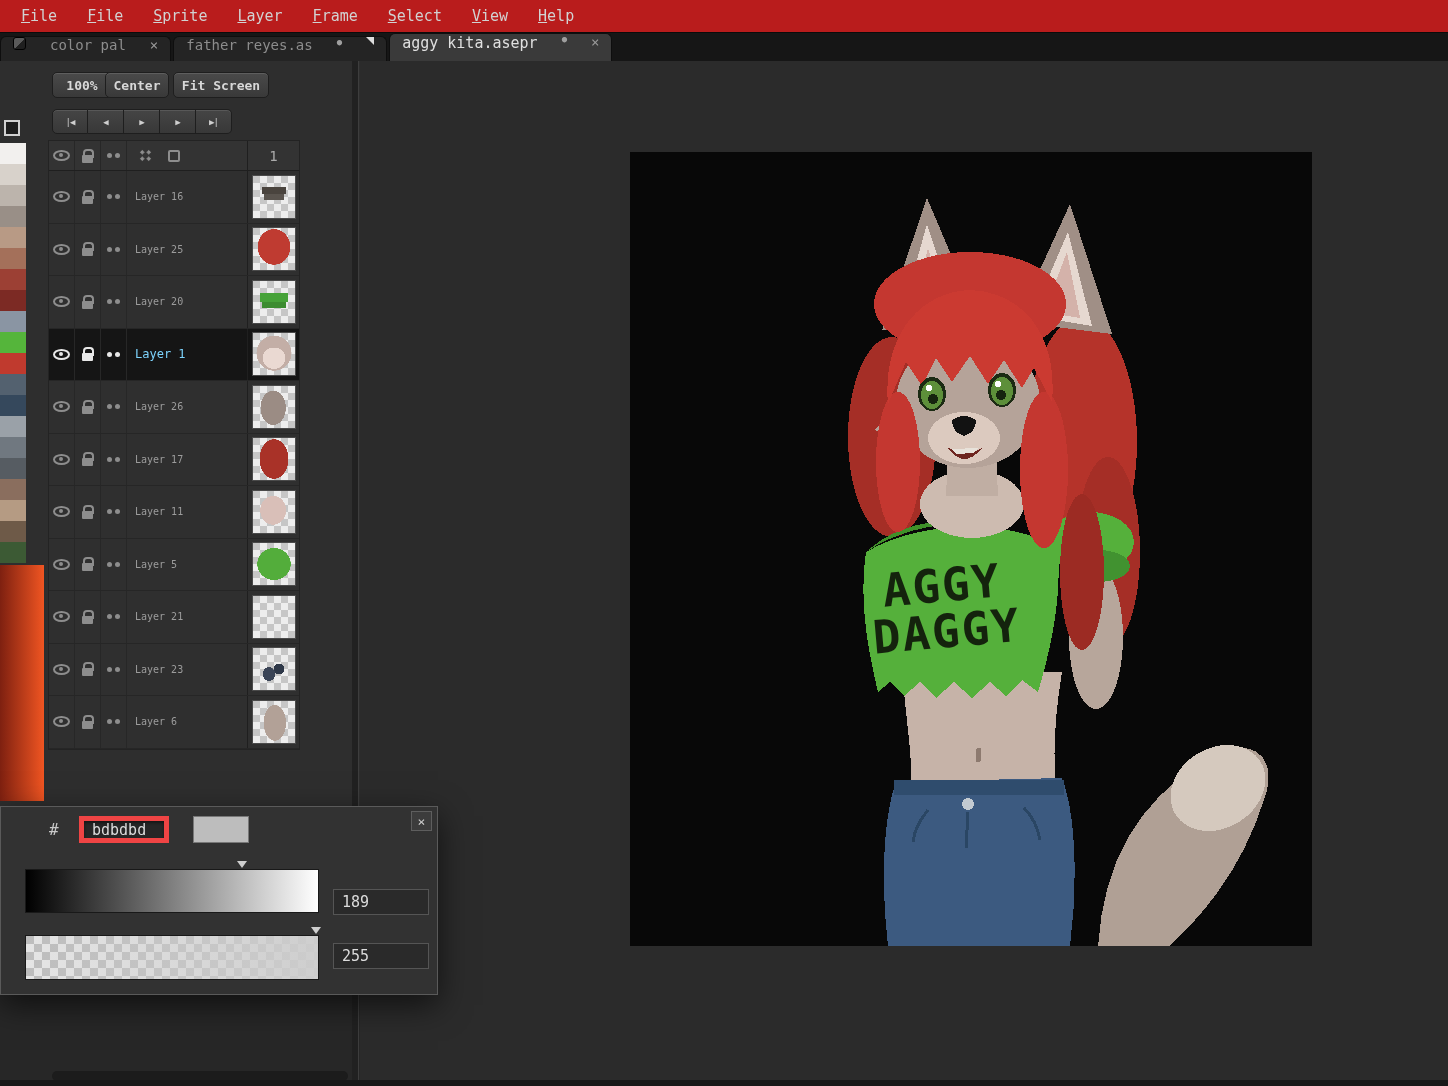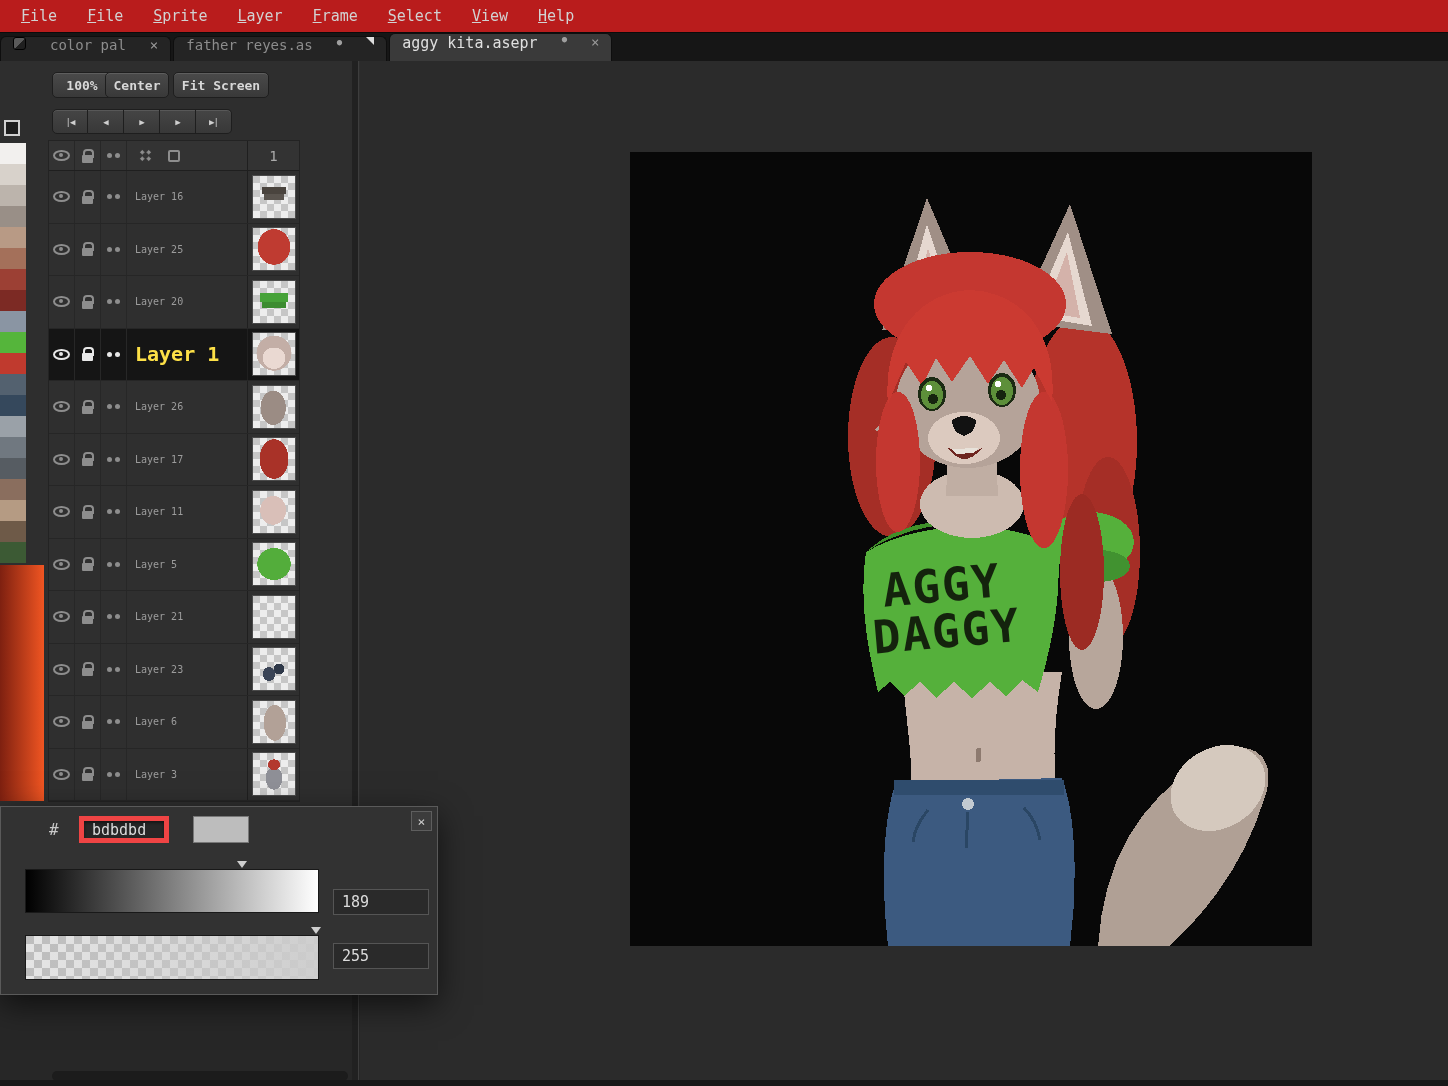--- a/index.html
+++ b/index.html
@@ -54,21 +54,21 @@
        border:1px solid #232323;z-index:10}
   .tl-header{height:30px;display:flex;align-items:center;border-bottom:1px solid #1f1f1f;background:#333}
   .icell{width:26px;height:100%;display:flex;align-items:center;justify-content:center;
        border-right:1px solid #272727;flex:none}
   .hicons{flex:1;display:flex;gap:16px;padding-left:12px;align-items:center}
   .fcell{width:52px;height:100%;display:flex;align-items:center;justify-content:center;
        border-left:1px solid #1f1f1f;color:#ababab;font-size:14px;flex:none}
   .lrow{height:52.5px;display:flex;align-items:center;border-bottom:1px solid #262626;background:#2f2f2f}
   .lrow.sel{background:#151515}
   .lname{flex:1;padding-left:8px;font-size:10px;color:#9c9c9c;white-space:nowrap;overflow:hidden}
-  .lrow.sel .lname{color:#fde047;font-weight:bold;font-size:20px}
+  .lrow.sel .lname{color:#7dd3fc;font-weight:normal;font-size:12px}
 
   .eye{width:17px;height:11px;border:2px solid #8d8d8d;border-radius:50%;position:relative}
   .eye::after{content:'';position:absolute;left:4px;top:1px;width:4px;height:4px;border-radius:50%;background:#8d8d8d}
   .sel .eye{border-color:#e8e8e8}.sel .eye::after{background:#e8e8e8}
   .lockb{width:11px;height:8px;background:#8d8d8d;border-radius:1px;position:relative;margin-top:6px}
   .lockb::before{content:'';position:absolute;left:1px;top:-6px;width:7px;height:7px;
        border:2px solid #8d8d8d;border-bottom:none;border-radius:4px 4px 0 0}
   .sel .lockb{background:#e8e8e8}.sel .lockb::before{border-color:#e8e8e8}
   .dots2{width:5px;height:5px;border-radius:50%;background:#8d8d8d;box-shadow:8px 0 0 #8d8d8d;margin-right:8px}
   .sel .dots2{background:#e8e8e8;box-shadow:8px 0 0 #e8e8e8}
@@ -379,35 +379,20 @@
           <span class="lockb"></span>
         </span>
       <span class="icell">
           <span class="dots2"></span>
         </span>
       <span class="lname">Layer 6</span>
       <span class="thumbwrap">
           <span class="thumb" data-thumb="tail"></span>
         </span>
     </div>
-    <div class="lrow">
-      <span class="icell">
-          <span class="eye"></span>
-        </span>
-      <span class="icell">
-          <span class="lockb"></span>
-        </span>
-      <span class="icell">
-          <span class="dots2"></span>
-        </span>
-      <span class="lname">Layer 3</span>
-      <span class="thumbwrap">
-          <span class="thumb" data-thumb="figure"></span>
-        </span>
-    </div>
   </div>
 
   <div class="divider"></div>
   <div class="canvas-area"></div>
 
   <div class="canvas">
     <svg viewBox="0 0 682 794" shape-rendering="crispEdges">
       <rect width="682" height="794" fill="#080808"></rect>
 
       <path fill="#b0a095" d="M468,794 C474,706 510,648 578,606 C615,584 648,598 636,642 C610,726 566,768 540,794 Z"></path>

